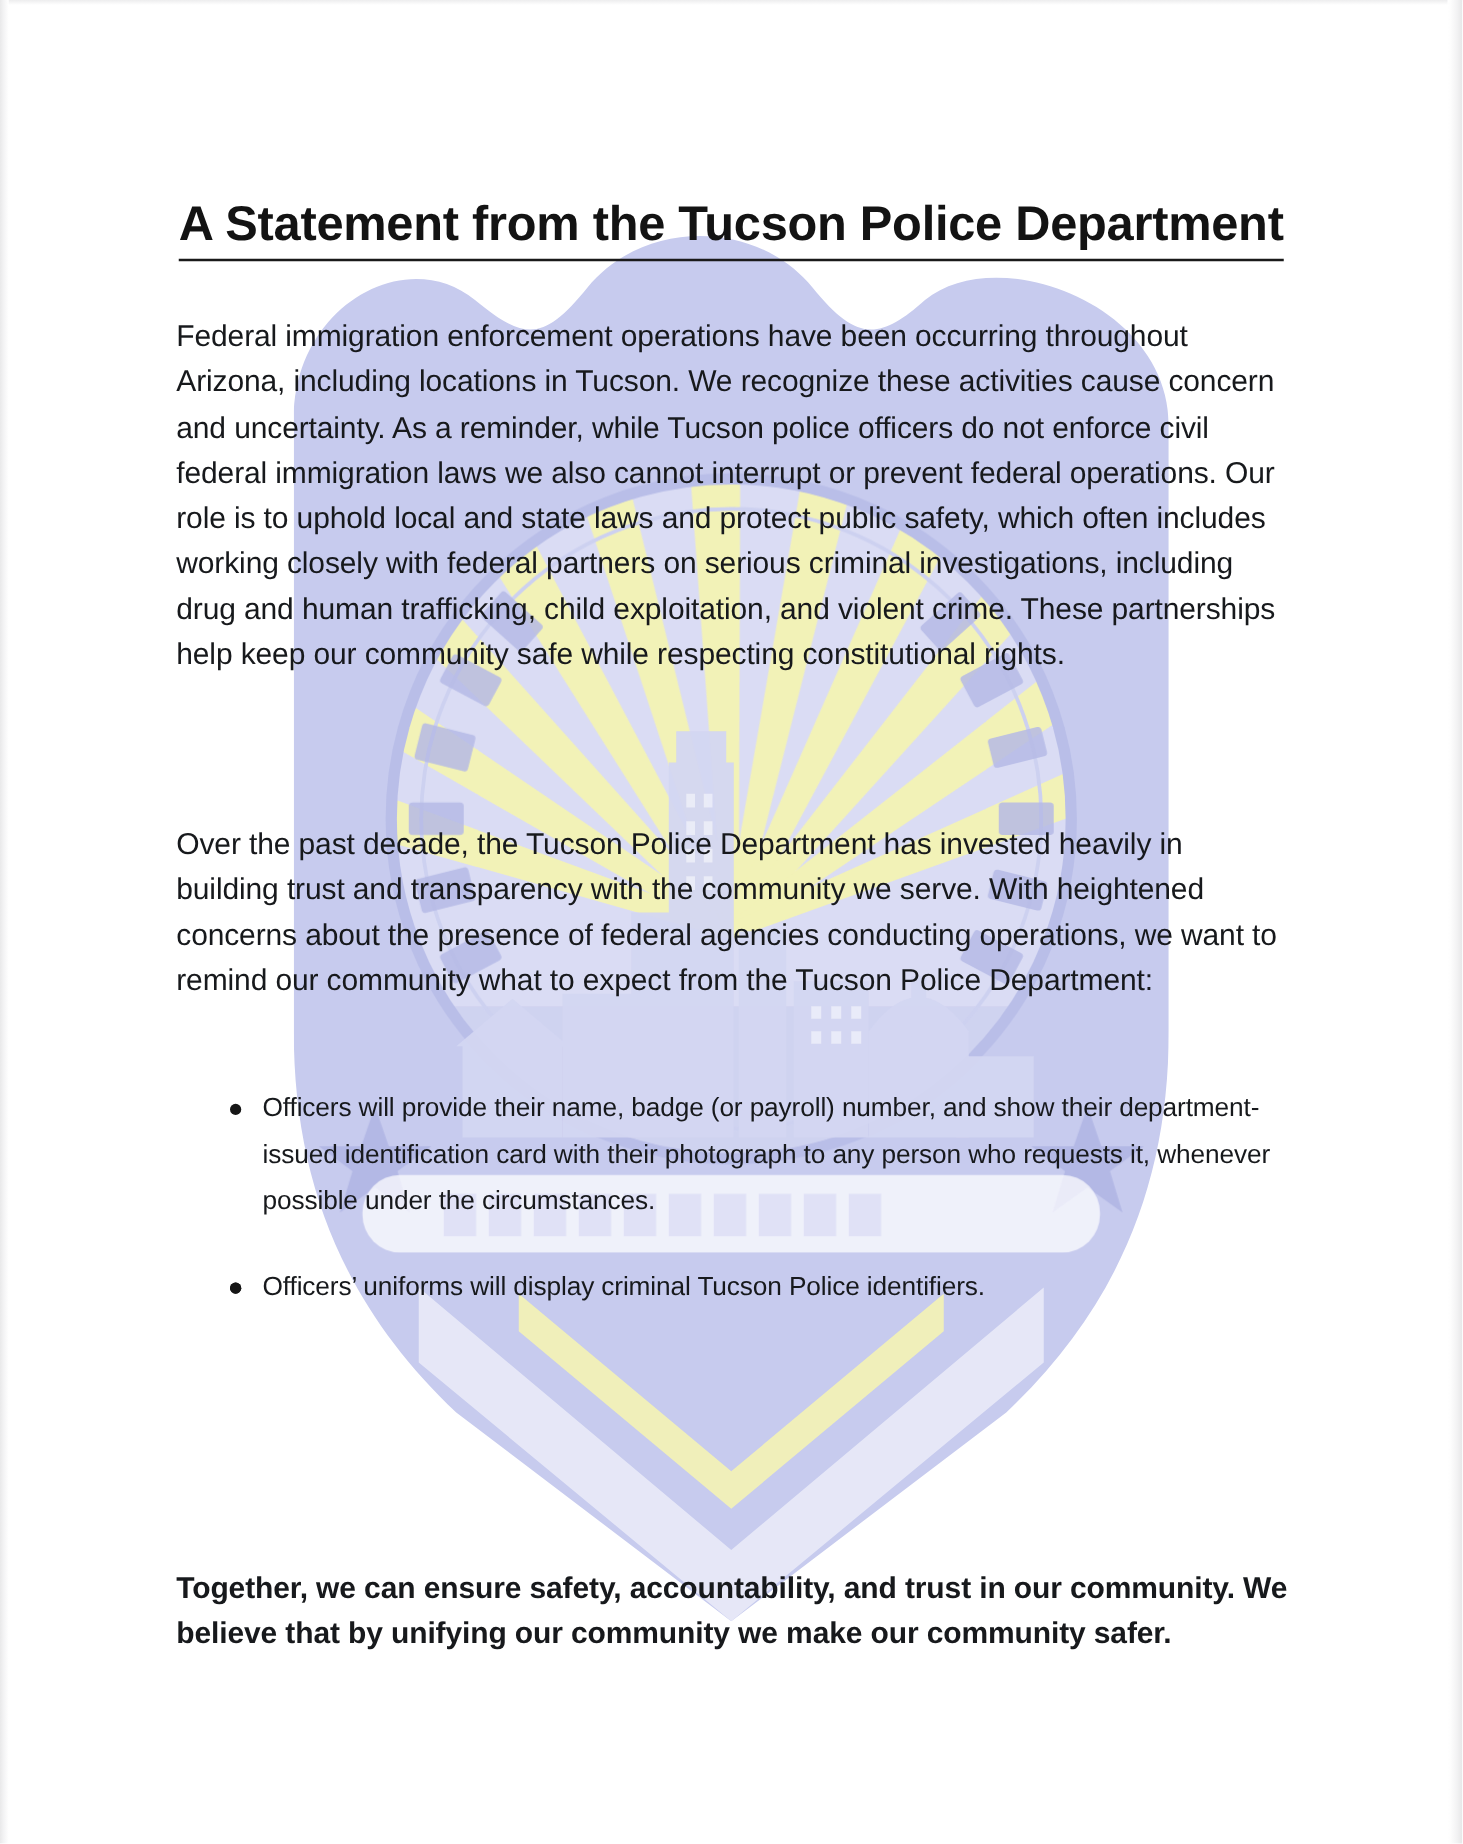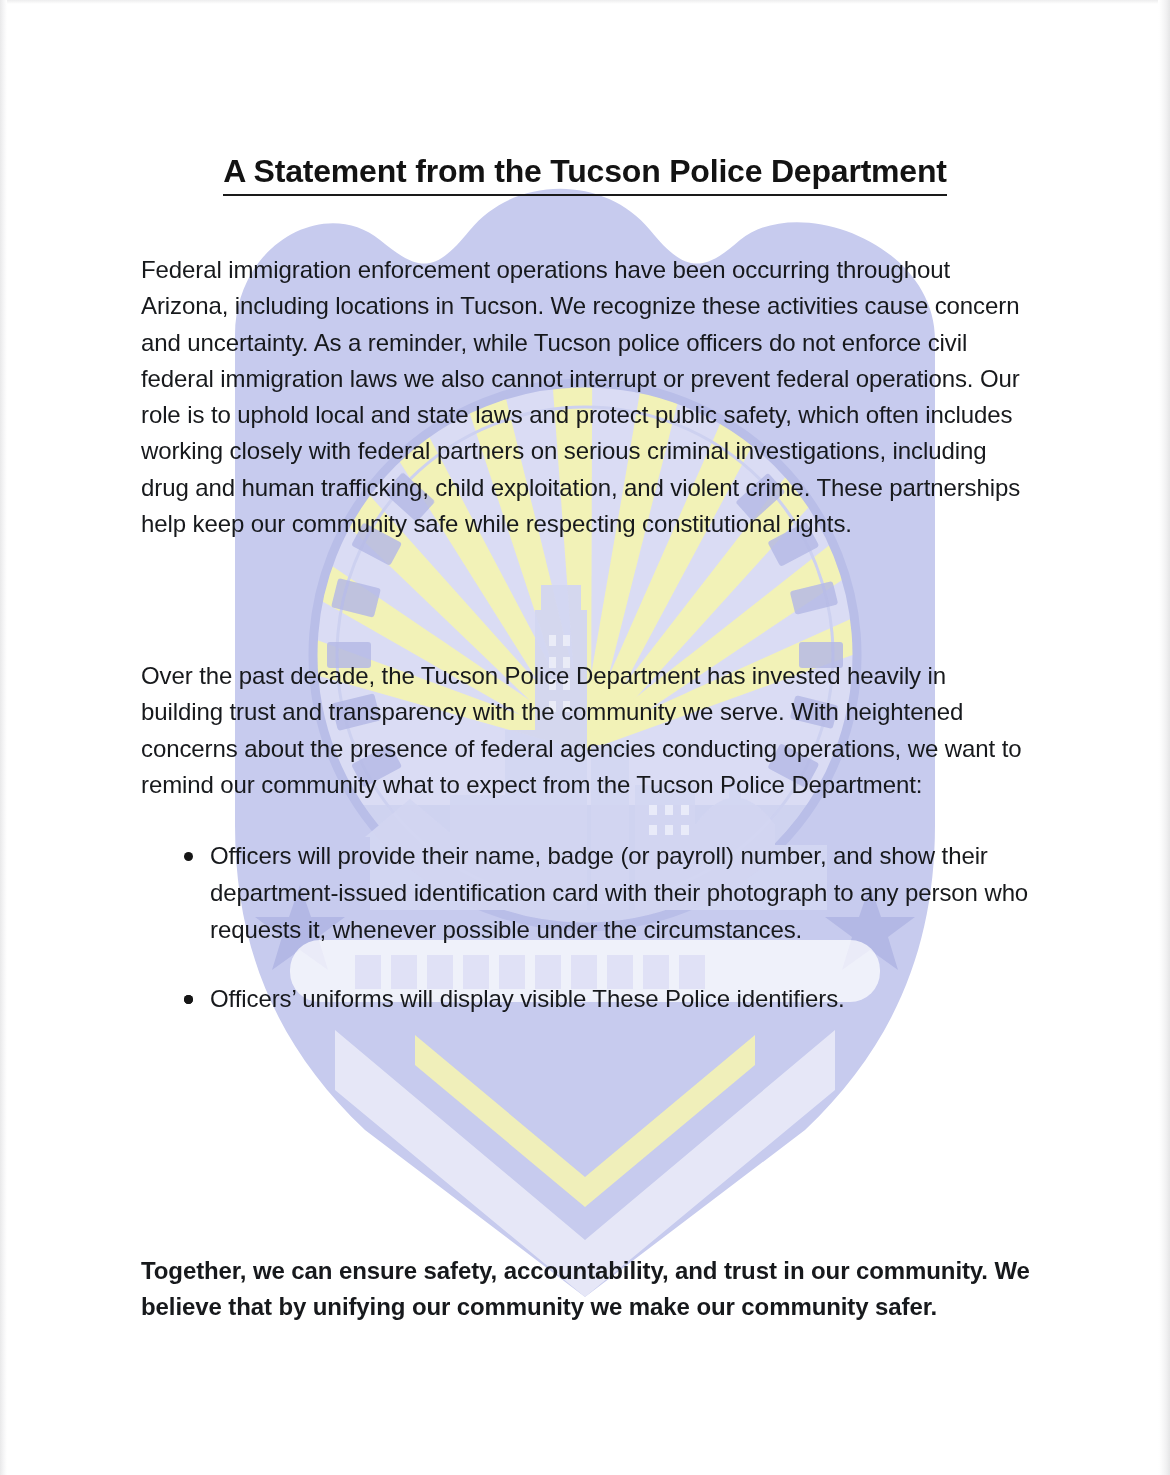--- a/index.html
+++ b/index.html
@@ -62,21 +62,21 @@
     z-index: 2;
     padding: 0;
   }
 
   .doc-title {
     position: absolute;
     left: 0;
     top: 131px;
     width: 1170px;
     text-align: center;
-    font-size: 32px;
+    font-size: 39px;
     font-weight: bold;
     color: #131313;
     letter-spacing: -0.2px;
     line-height: 1.2;
   }
   .doc-title span.tt {
     display: inline-block;
     border-bottom: 2.6px solid #1a1a1a;
     padding-bottom: 3px;
   }
@@ -91,27 +91,27 @@
     letter-spacing: -0.1px;
   }
 
   #para-1 { top: 228px; }
   #para-2 { top: 634px; }
   #para-3 { top: 1229px; font-weight: bold; }
 
   .bullets {
     position: absolute;
     left: 141px;
-    top: 837px;
+    top: 868px;
     width: 890px;
     margin: 0;
     padding: 0;
     list-style: none;
     color: #17191c;
-    font-size: 24px;
+    font-size: 21px;
     line-height: 37px;
     letter-spacing: -0.1px;
   }
   .bullets li {
     position: relative;
     padding-left: 69px;
     margin-bottom: 32px;
   }
   .bullets li:last-child { margin-bottom: 0; }
   .bullets li .dot {
@@ -295,20 +295,20 @@
     <ul class="bullets">
       <li>
         <span class="dot"></span>
         <span>Officers will provide their name, badge (or payroll) number, and show their department-issued identification card with their photograph to any person who requests it, whenever possible under the circumstances.</span>
       </li>
       <li>
         <span class="dot"></span>
       </li>
       <li>
         <span class="dot"></span>
-        <span>Officers’ uniforms will display visible These Police identifiers.</span>
+        <span>Officers’ uniforms will display criminal Tucson Police identifiers.</span>
       </li>
     </ul>
 
     <p class="body-block" id="para-3">Together, we can ensure safety, accountability, and trust in our community. We believe that by unifying our community we make our community safer.</p>
 
   </div>
 </div>
 
 </body></html>

